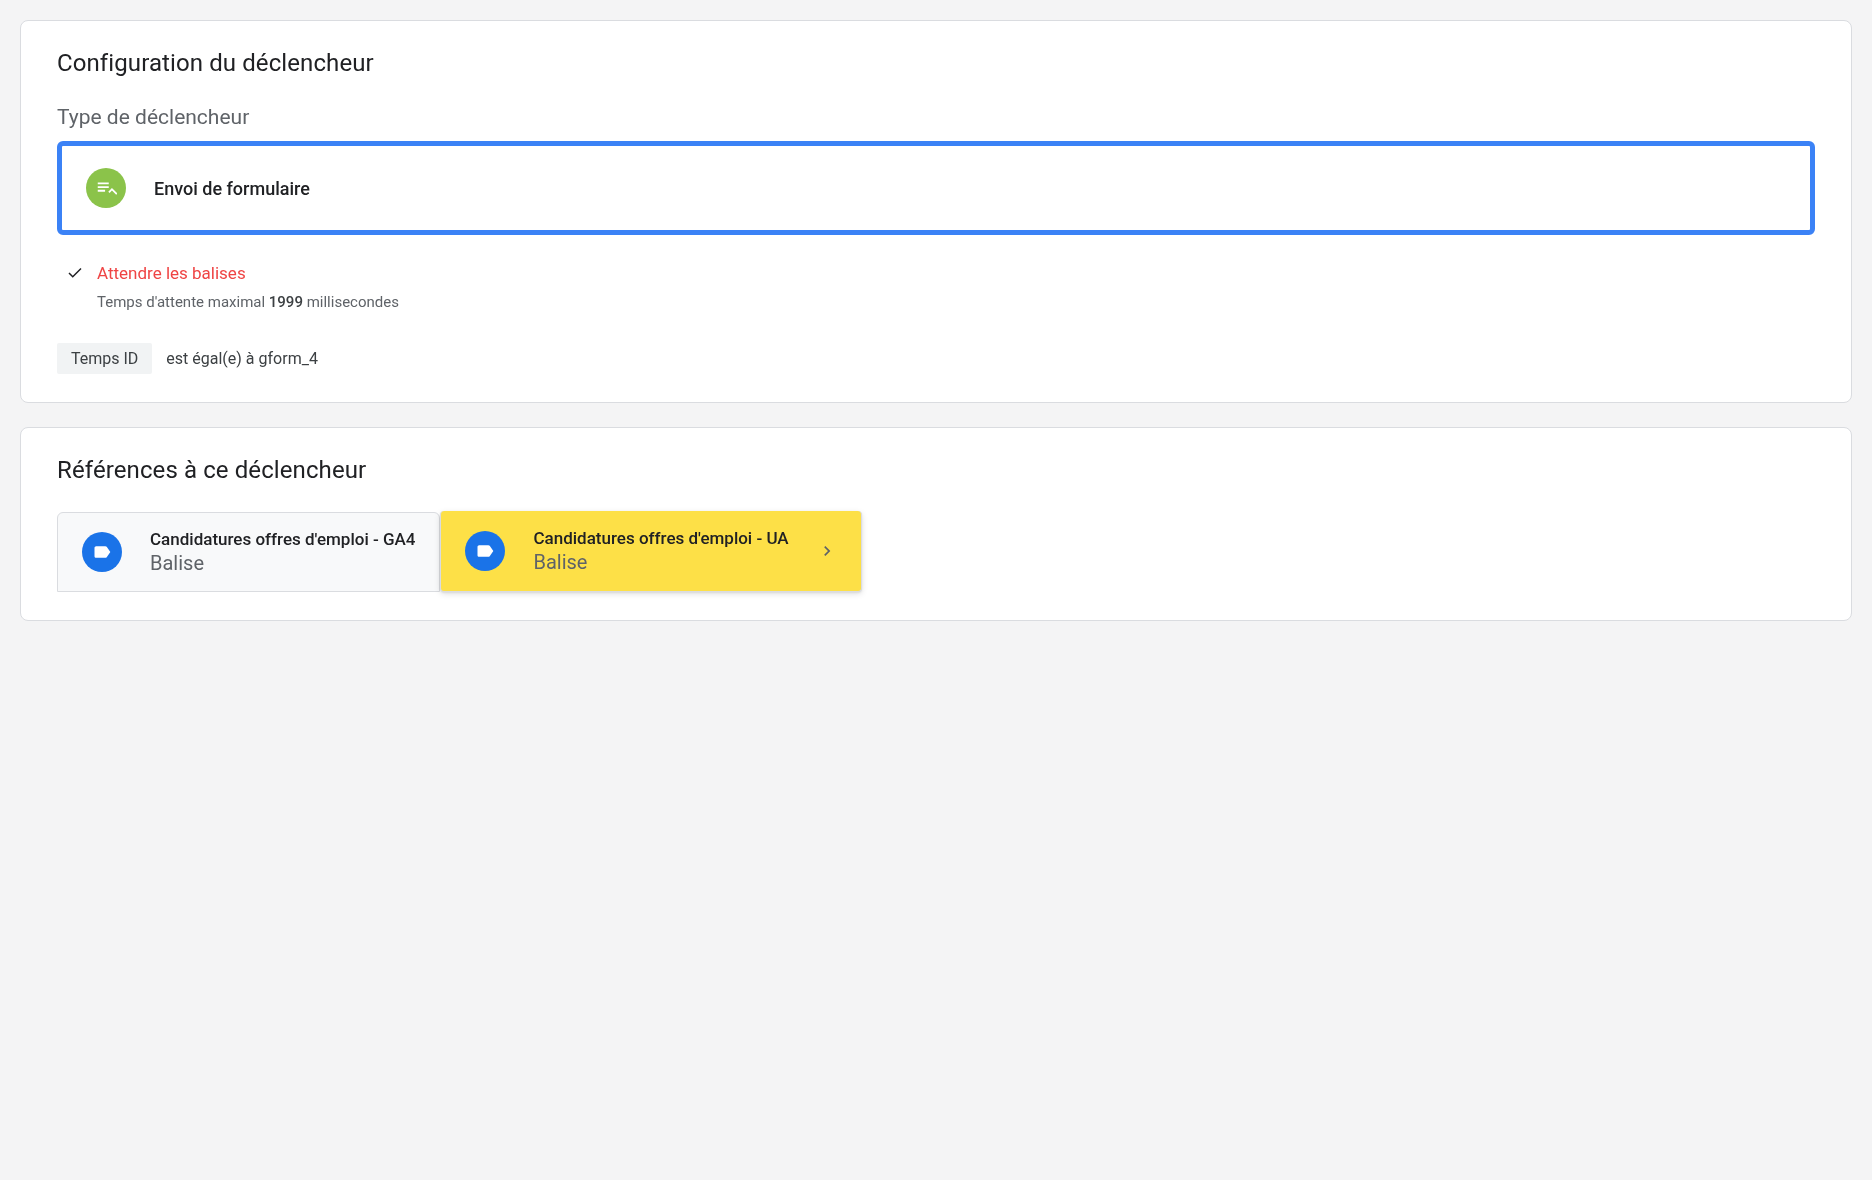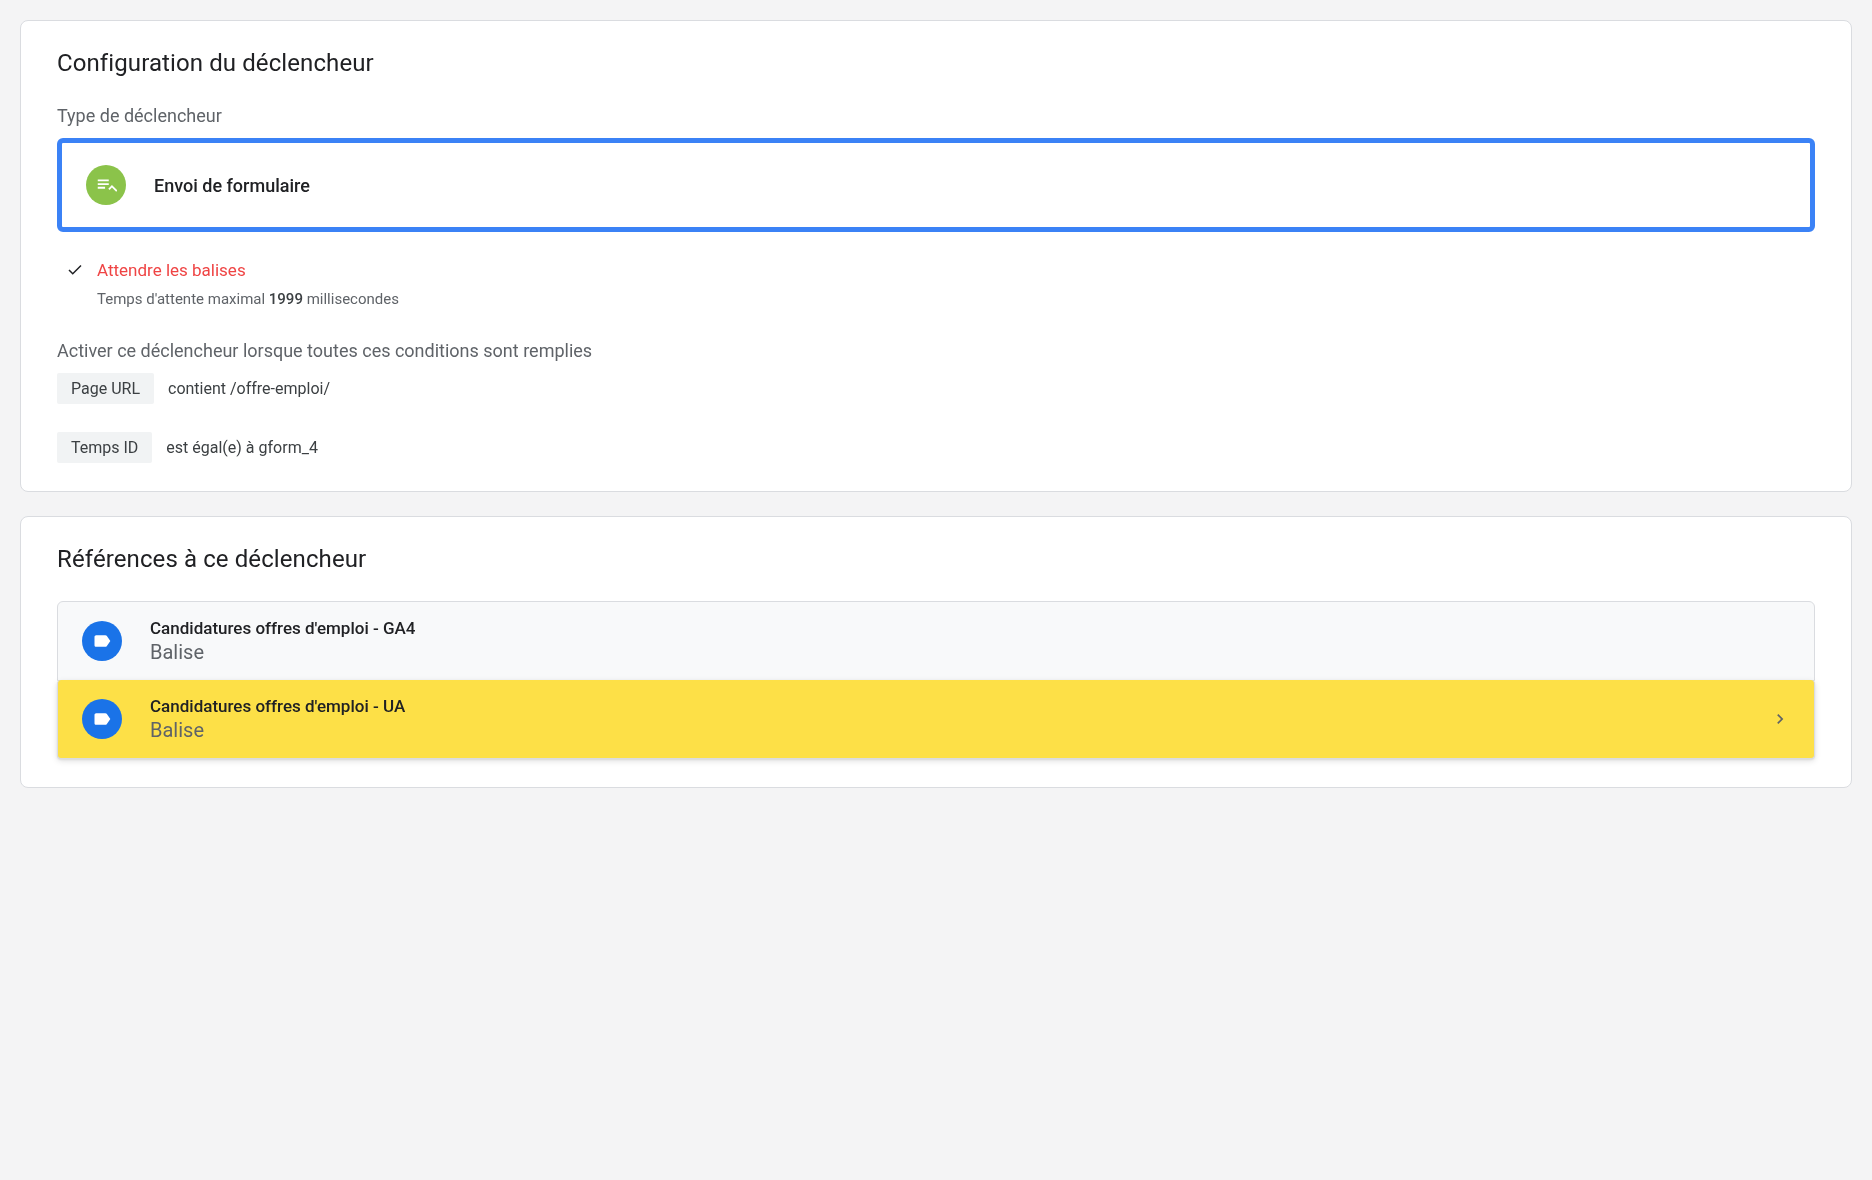--- a/index.html
+++ b/index.html
@@ -22,21 +22,21 @@
       margin-bottom: 24px;
     }
     .card-title {
       font-size: 24px;
       font-weight: 400;
       color: #202124;
       margin-bottom: 28px;
       letter-spacing: 0.1px;
     }
     .label-text {
-      font-size: 18px;
+      font-size: 21px;
       color: #5f6368;
       margin-bottom: 12px;
     }
     .trigger-type-box {
       border: 5px solid #3b82f6;
       border-radius: 6px;
       padding: 22px 24px;
       display: flex;
       align-items: center;
       gap: 28px;
@@ -111,21 +111,21 @@
       border-radius: 2px;
       font-size: 16px;
       color: #3c4043;
     }
     .condition-text {
       font-size: 16px;
       color: #3c4043;
     }
     .references-list {
       display: flex;
-      flex-direction: column;
+      flex-direction: row;
     }
     .reference-item {
       display: flex;
       align-items: center;
       gap: 28px;
       padding: 16px 24px;
       border: 1px solid #dadce0;
       background-color: #f8f9fa;
       position: relative;
     }
@@ -203,27 +203,20 @@
       <svg viewBox="0 0 24 24">
         <polyline points="4 12 9 17 20 6"></polyline>
       </svg>
     </div>
     <span class="checkbox-label">Attendre les balises</span>
   </div>
   <div class="wait-time-row">
     <span>Temps d'attente maximal </span><span class="bold">1999</span><span> millisecondes</span>
   </div>
 
-  <div class="condition-section">
-    <div class="label-text">Activer ce déclencheur lorsque toutes ces conditions sont remplies</div>
-    <div class="condition-row">
-      <span class="variable-chip">Page URL</span>
-      <span class="condition-text">contient /offre-emploi/</span>
-    </div>
-  </div>
 
   <div class="condition-section" style="margin-bottom:0">
     <div class="condition-row">
       <span class="variable-chip">Temps ID</span>
       <span class="condition-text">est égal(e) à gform_4</span>
     </div>
   </div>
 </div>
 
 <div class="card">

